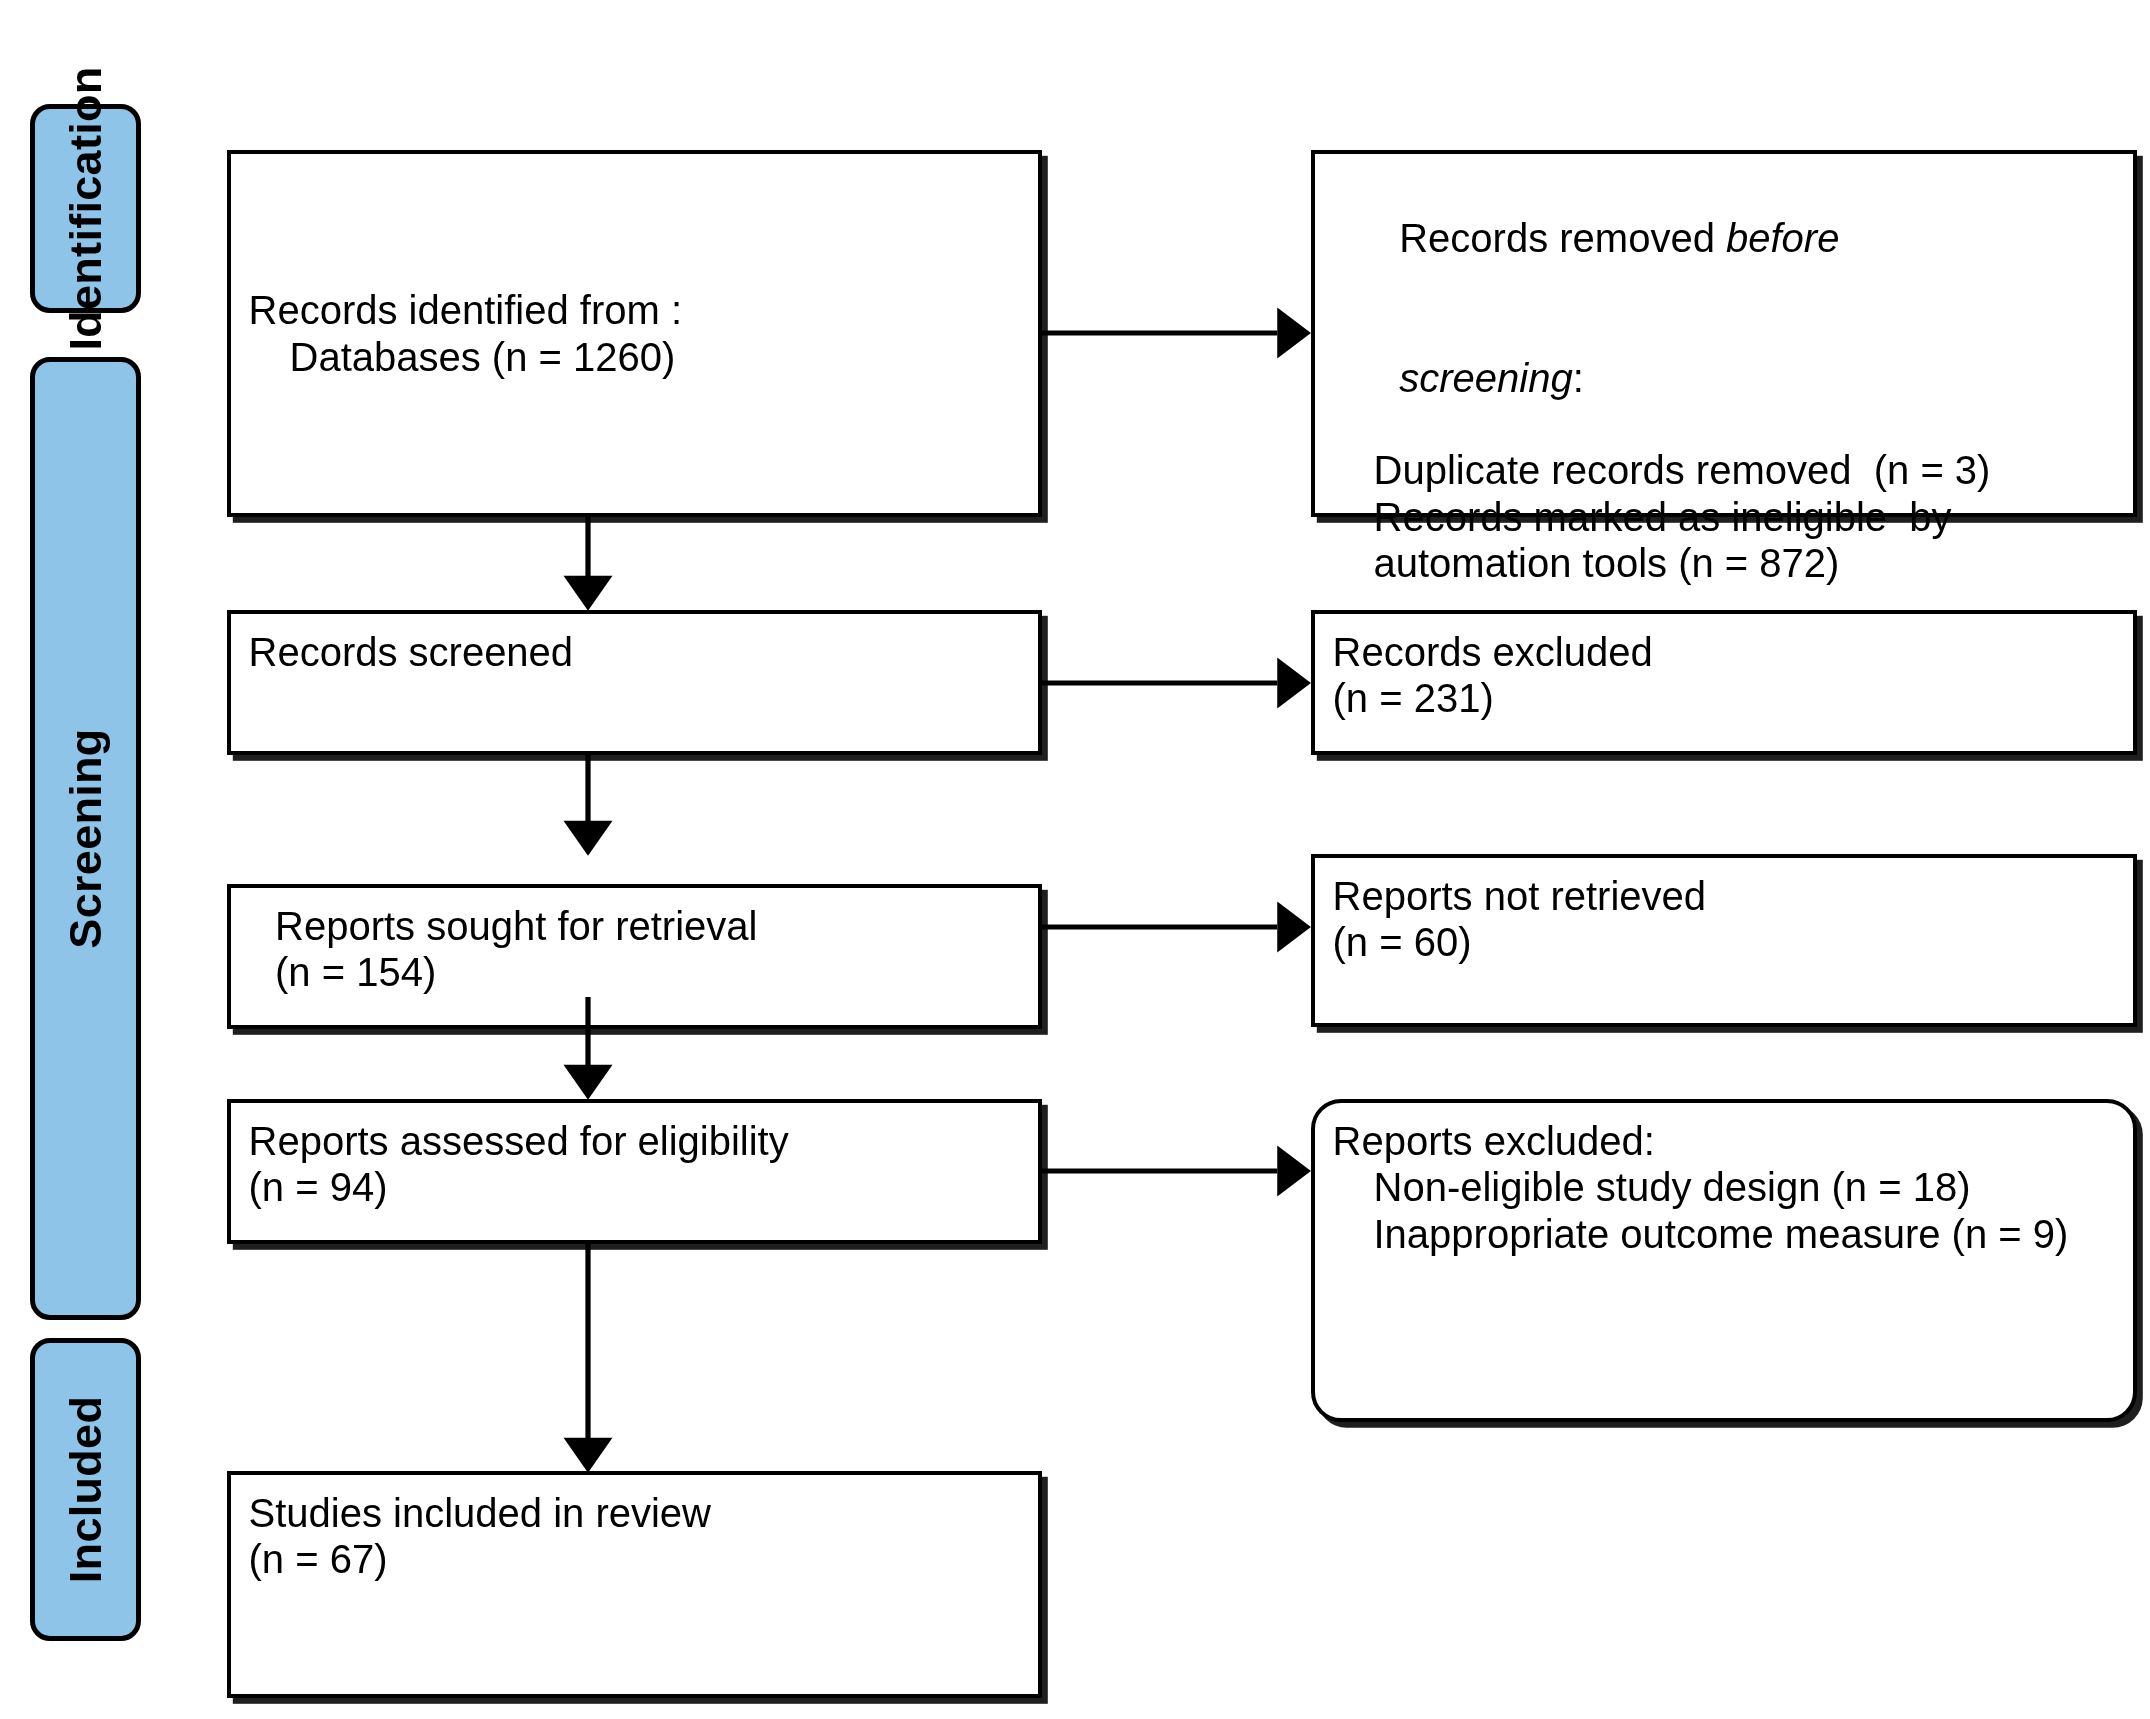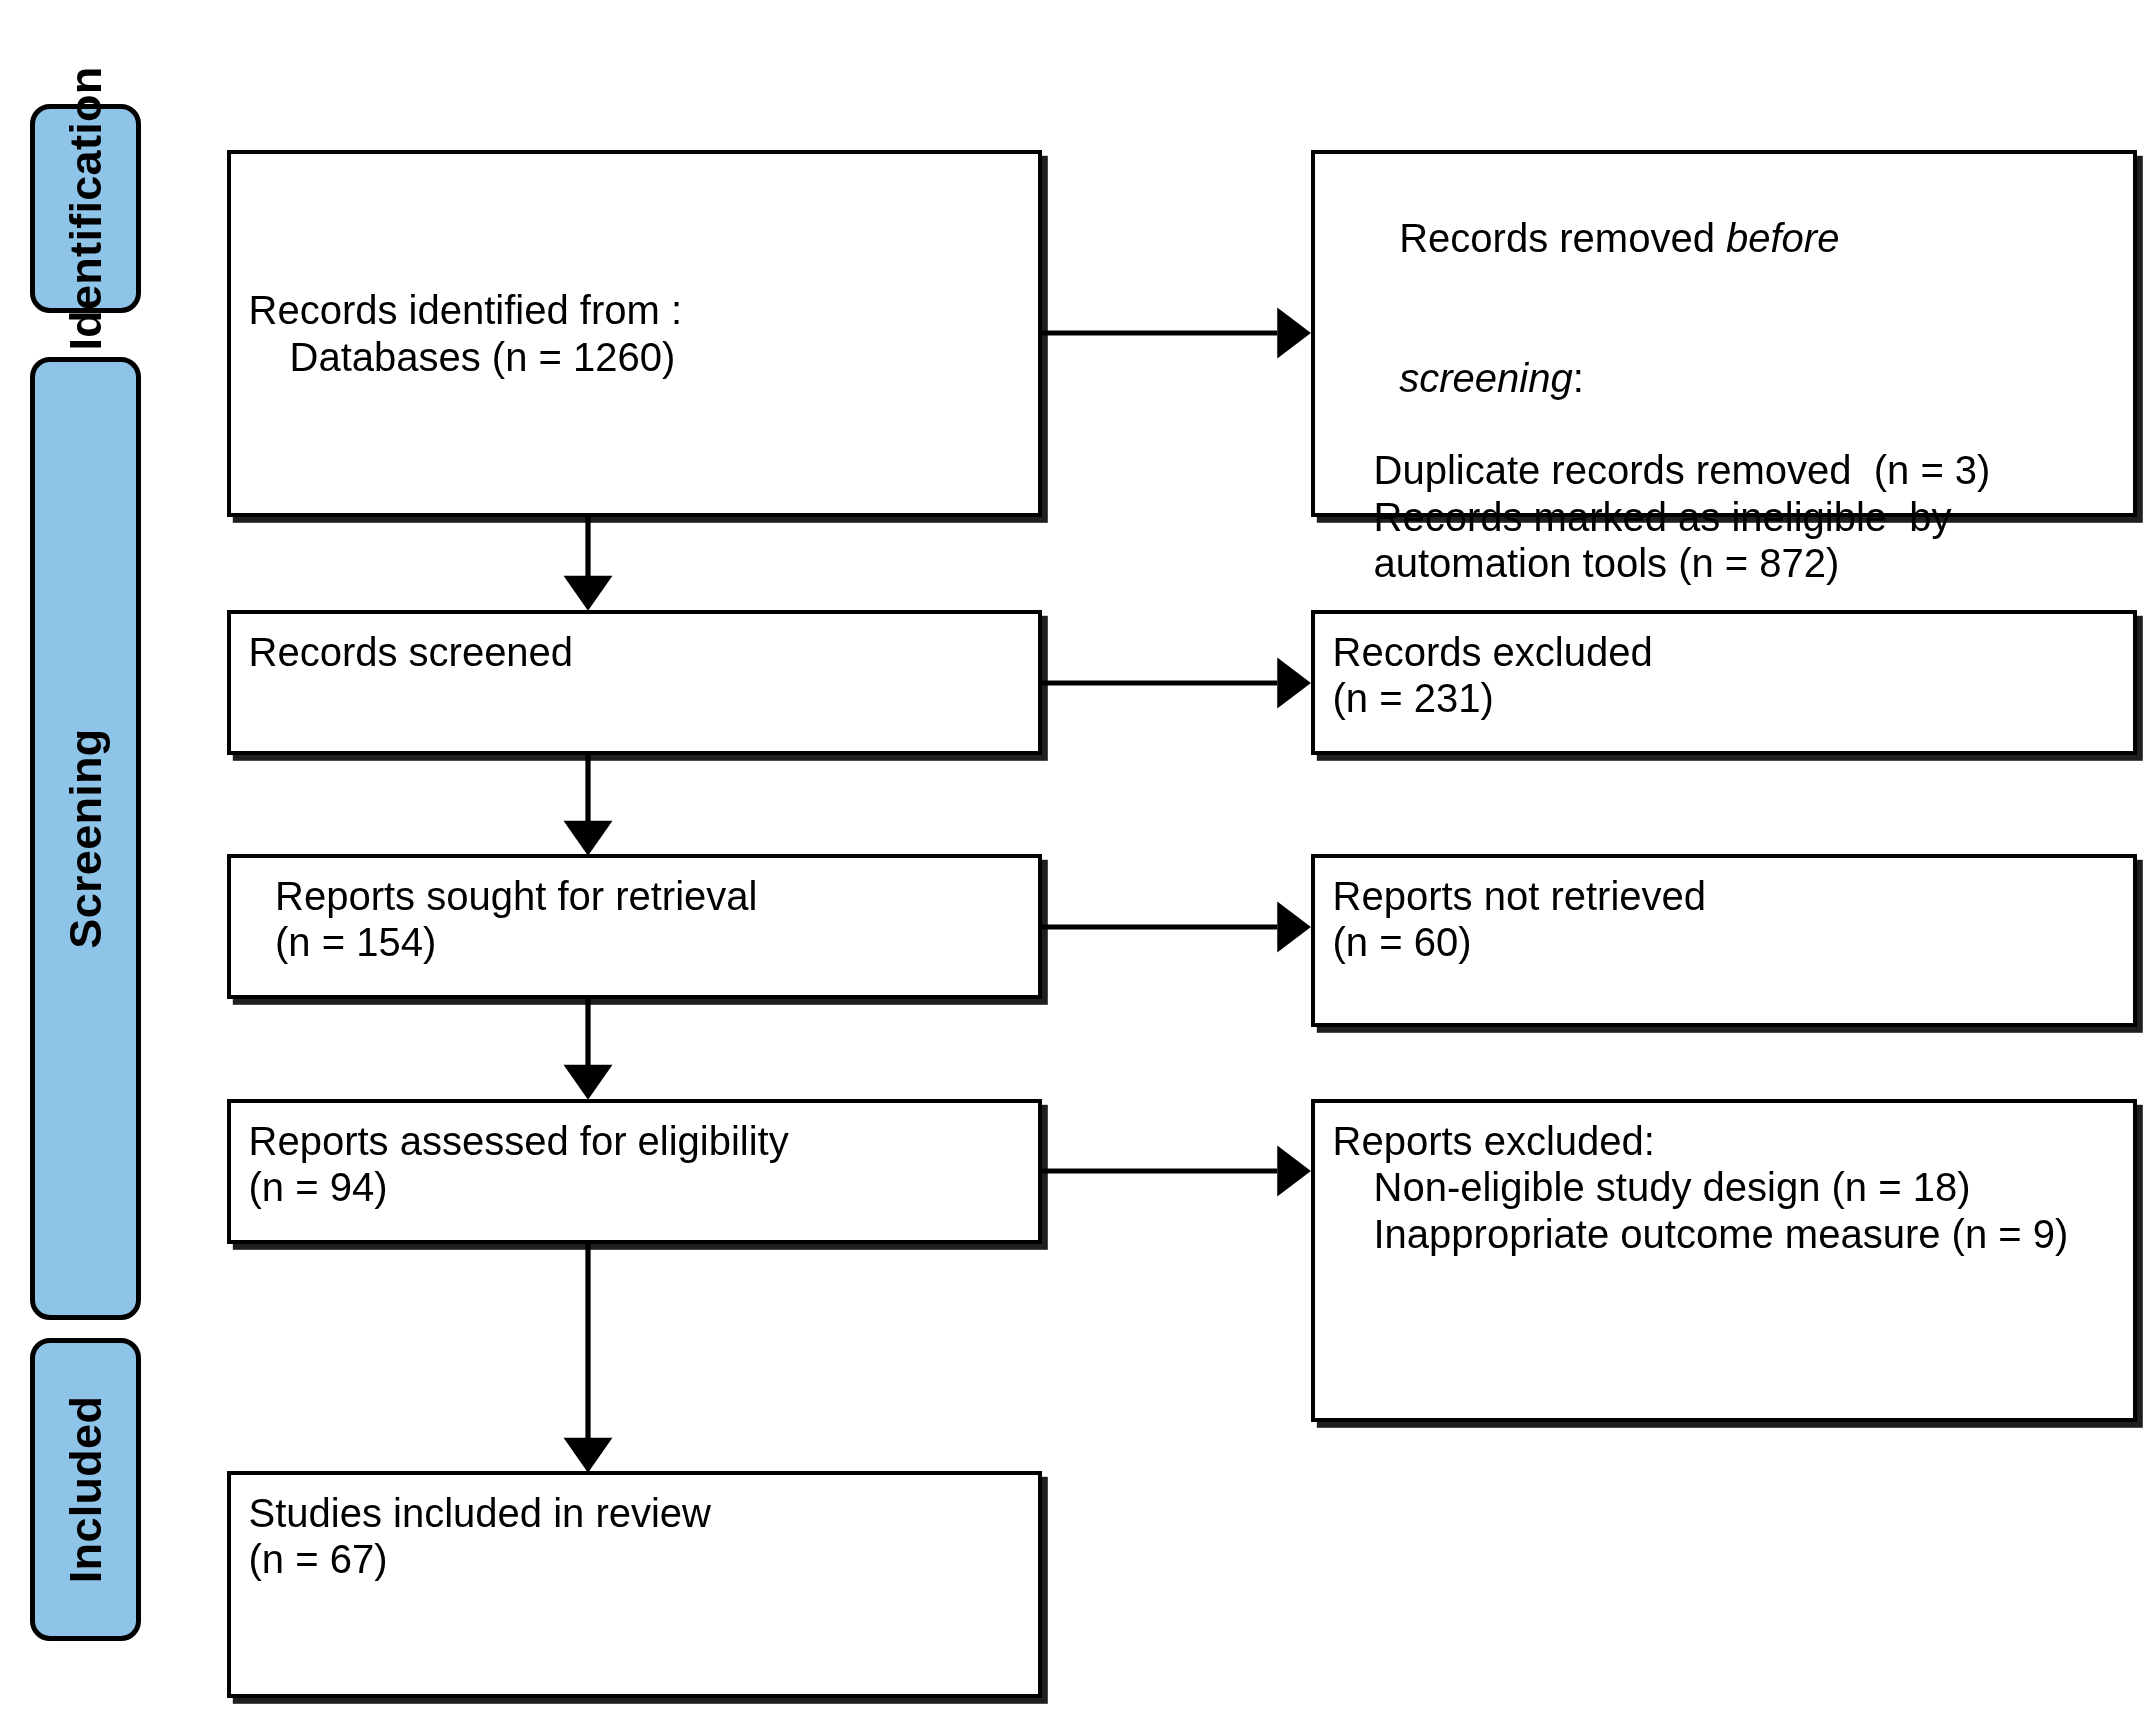--- a/index.html
+++ b/index.html
@@ -126,36 +126,36 @@
 
   <div class="flow-box" style="left:227px; top:610px; width:815px; height:145px;">
     <div class="line">Records screened</div>
   </div>
 
   <div class="flow-box" style="left:1311px; top:610px; width:826px; height:145px;">
     <div class="line">Records excluded</div>
     <div class="line">(n = 231)</div>
   </div>
 
-  <div class="flow-box" style="left:227px; top:854px; width:815px; height:145px;padding-left:44px;">
+  <div class="flow-box" style="left:227px; top:884px; width:815px; height:145px;padding-left:44px;">
     <div class="line">Reports sought for retrieval</div>
     <div class="line">(n = 154)</div>
   </div>
 
   <div class="flow-box" style="left:1311px; top:854px; width:826px; height:173px;">
     <div class="line">Reports not retrieved</div>
     <div class="line">(n = 60)</div>
   </div>
 
   <div class="flow-box" style="left:227px; top:1099px; width:815px; height:145px;">
     <div class="line">Reports assessed for eligibility</div>
     <div class="line">(n = 94)</div>
   </div>
 
-  <div class="flow-box" style="left:1311px; top:1099px; width:826px; height:323px;">
+  <div class="flow-box" style="left:1311px; top:1099px; width:826px; height:323px;border-radius:30px;">
     <div class="line">Reports excluded:</div>
     <div class="line indent">Non-eligible study design (n = 18)</div>
     <div class="line indent">Inappropriate outcome measure (n = 9)</div>
   </div>
 
   <div class="flow-box" style="left:227px; top:1471px; width:815px; height:227px;">
     <div class="line">Studies included in review</div>
     <div class="line">(n = 67)</div>
   </div>
 

